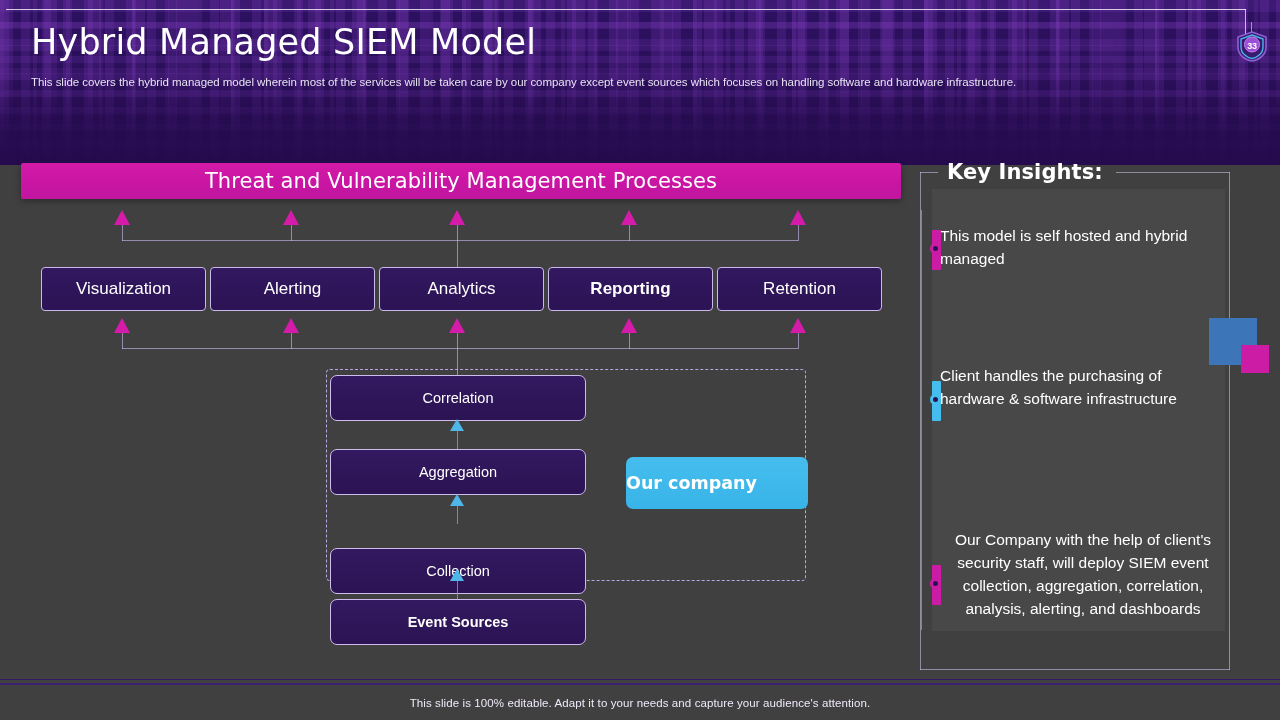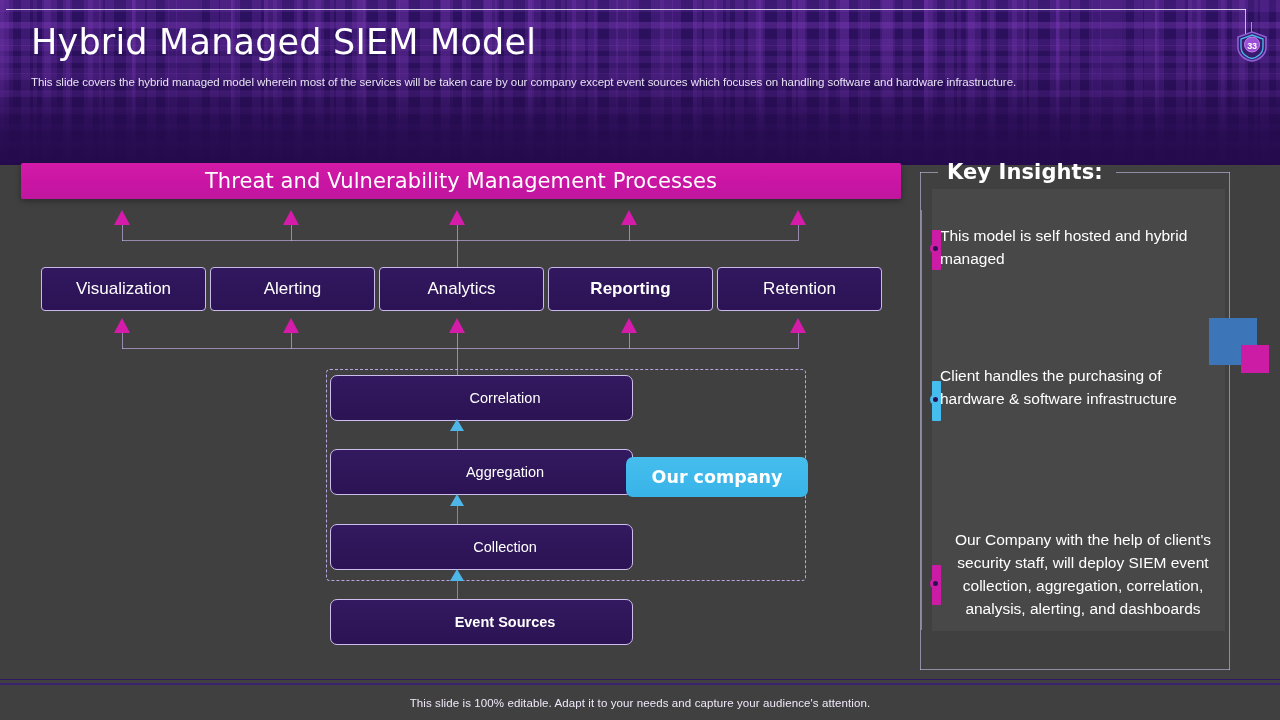--- a/index.html
+++ b/index.html
@@ -92,26 +92,26 @@
   
   .dashed{
     position:absolute;left:326px;top:369px;width:478px;height:210px;
     border:1px dashed #b9a6e2;border-radius:4px;
   }
   .sbox{
     position:absolute;left:330px;height:44px;width:254px;
     border:1px solid #cdbdee;border-radius:7px;
     background:linear-gradient(180deg,#33195f 0%, #2b1354 100%);
     display:flex;align-items:center;justify-content:center;
-    color:#ffffff;font-size:14.5px;padding-left:47px;
+    color:#ffffff;font-size:14.5px;
   }
   .ourco{
-    position:absolute;left:626px;top:457px;width:182px;height:40px;
+    position:absolute;left:626px;top:457px;width:182px;height:52px;
     background:linear-gradient(180deg,#45bdee 0%, #39b4e8 100%);
-    border-radius:7px;display:flex;align-items:center;justify-content:center;
+    border-radius:7px;display:flex;align-items:center;
     color:#ffffff;font-size:17.5px;font-weight:700;
     font-family:"DejaVu Sans", sans-serif;
   }
 
   
   .ki-wrap{position:absolute;left:920px;top:160px;width:310px;height:510px;}
   .ki-frame-left{position:absolute;left:0;top:12px;width:1px;height:498px;background:rgba(214,200,245,.55);}
   .ki-frame-right{position:absolute;left:309px;top:12px;width:1px;height:498px;background:rgba(214,200,245,.55);}
   .ki-frame-bottom{position:absolute;left:0;top:509px;width:310px;height:1px;background:rgba(214,200,245,.55);}
   .ki-frame-t1{position:absolute;left:0;top:12px;width:18px;height:1px;background:rgba(214,200,245,.55);}
@@ -217,21 +217,21 @@
   </div>
 
   <div class="dashed"></div>
 
   <div class="sbox" style="top:375px;">
     <span>Correlation</span>
   </div>
   <div class="sbox" style="top:449px;">
     <span>Aggregation</span>
   </div>
-  <div class="sbox" style="top:524px;justify-content:center;">
+  <div class="sbox" style="top:548px;justify-content:center;">
     <span>Collection</span>
   </div>
   <div class="sbox" style="top:599px;font-weight:bold;">
     <span>Event Sources</span>
   </div>
 
   <div class="conn" style="left:0;top:419px;width:600px;height:32px;">
     <div class="vline" style="left:457px;top:6px;height:24px;background:rgba(120,170,225,.75);"></div>
     <div class="arrow-up cyan" style="left:450px;top:0px;"></div>
   </div>

